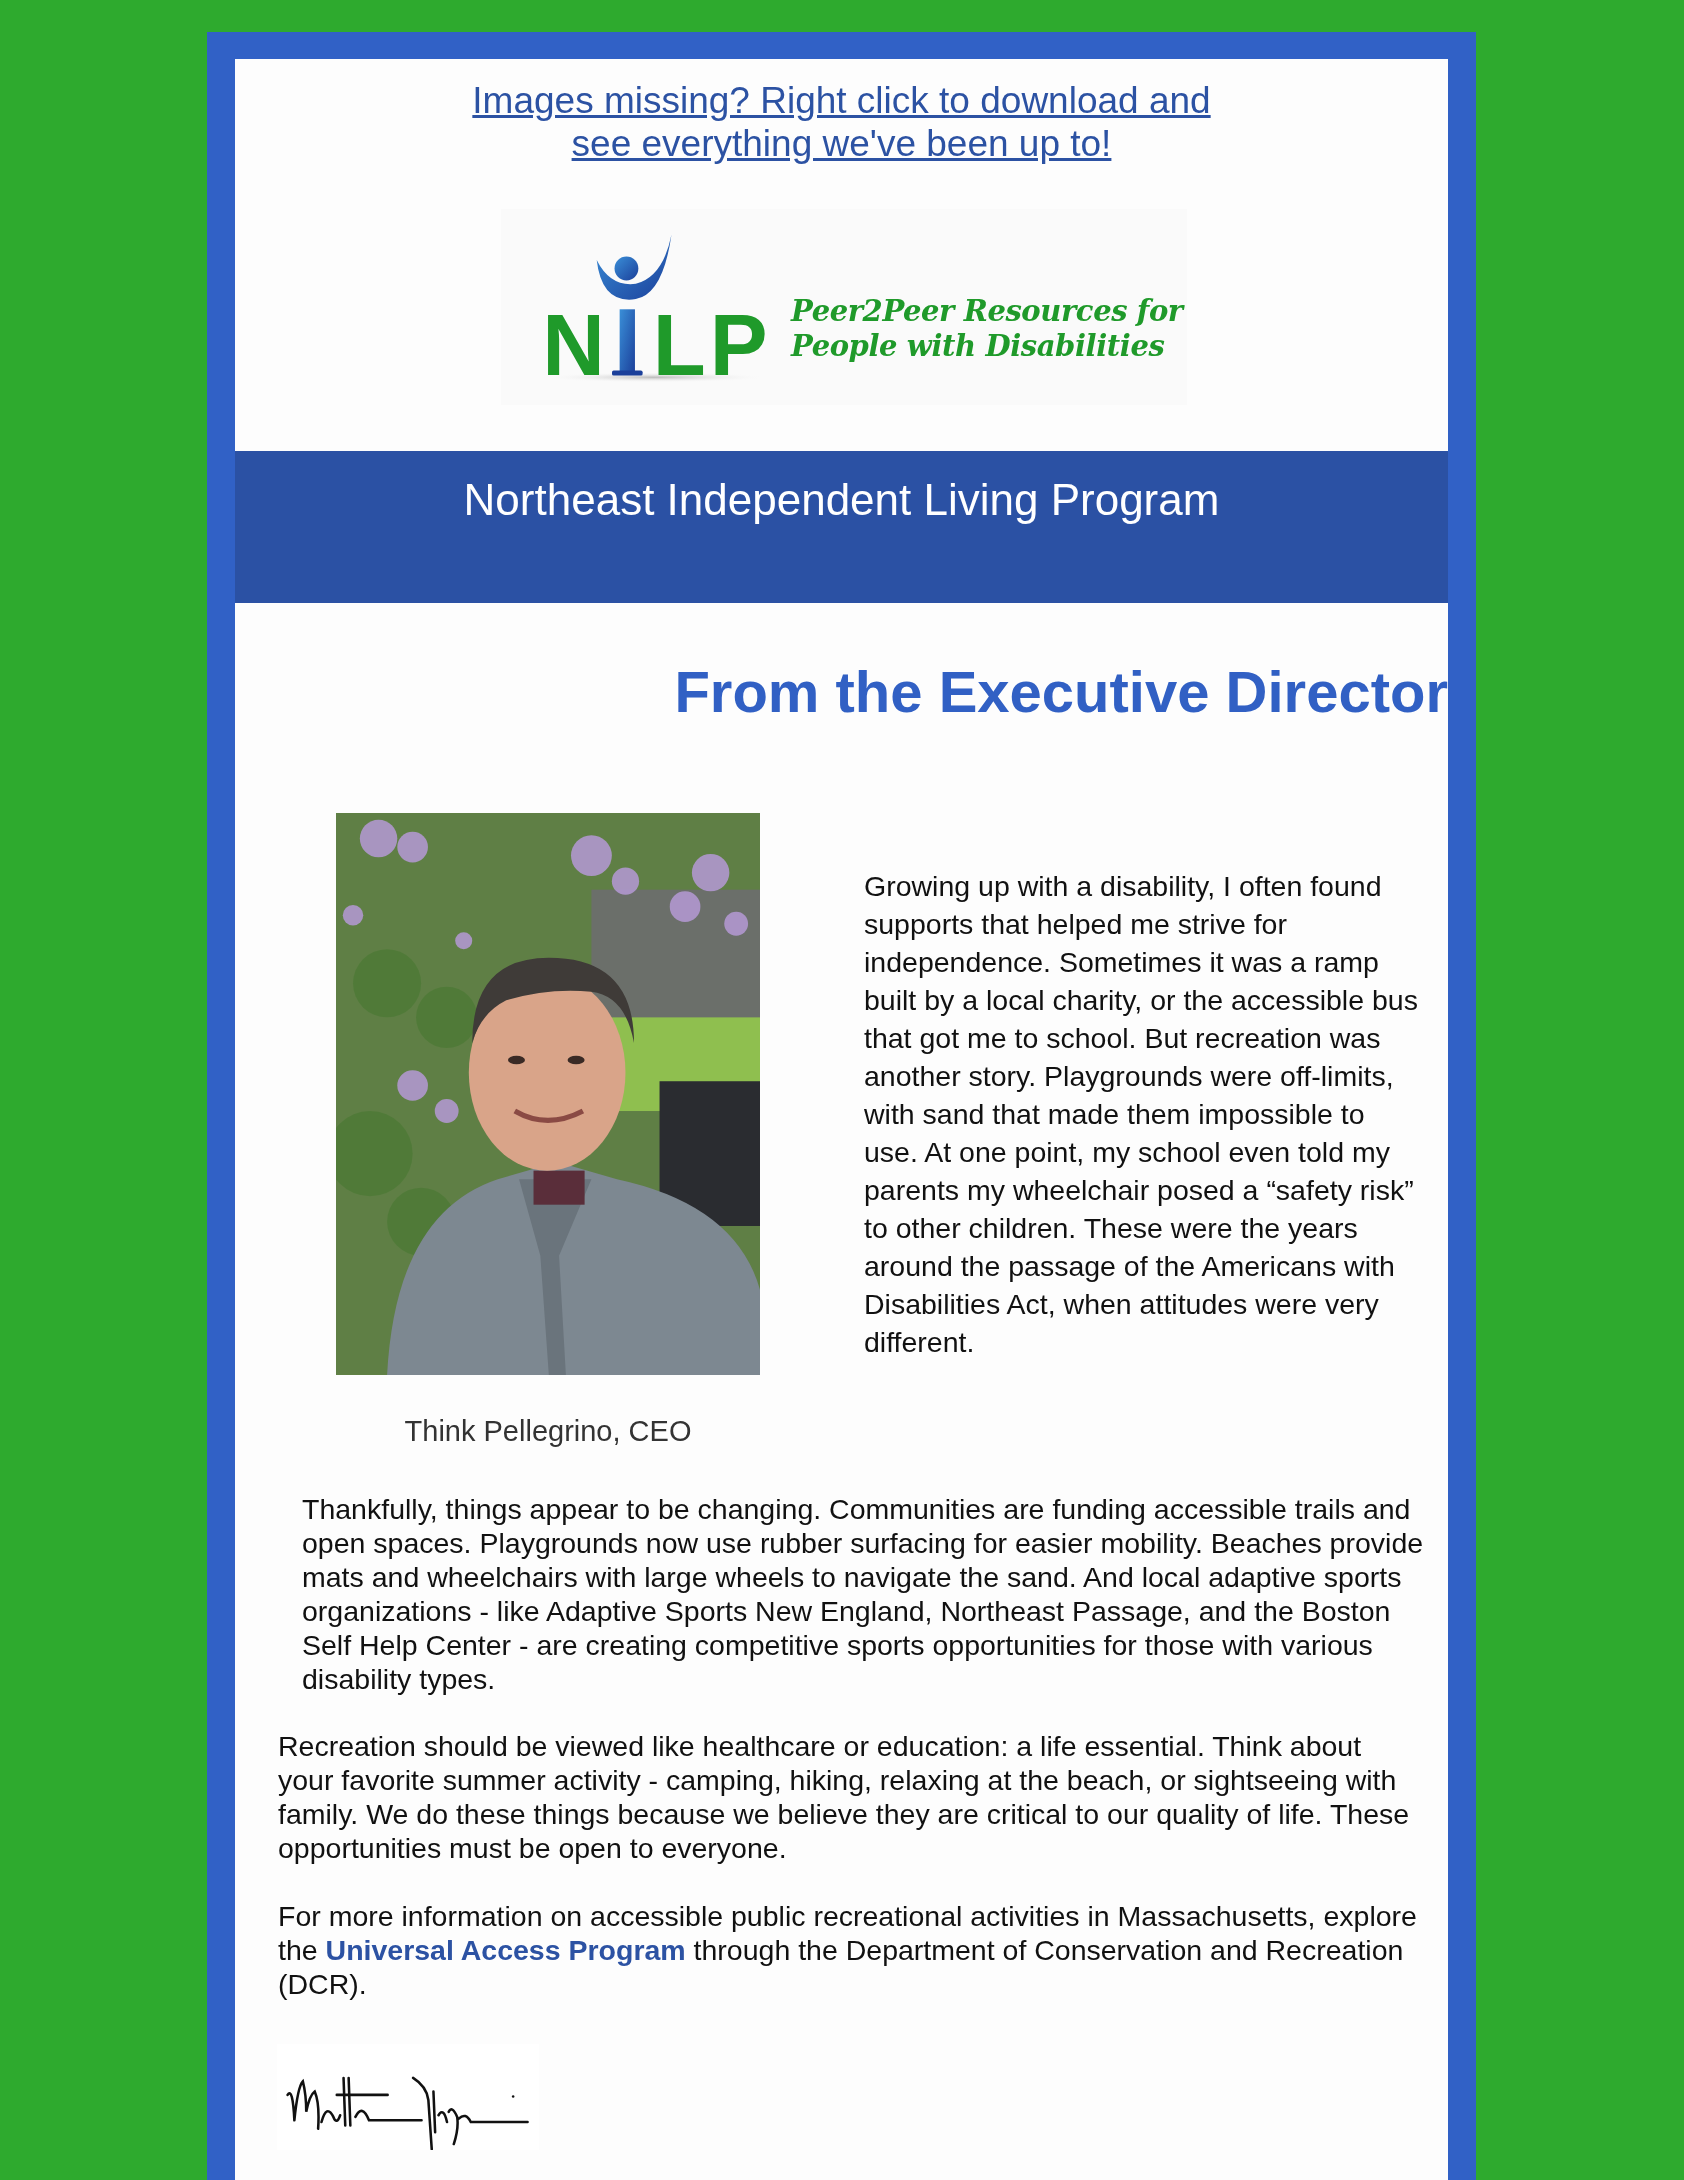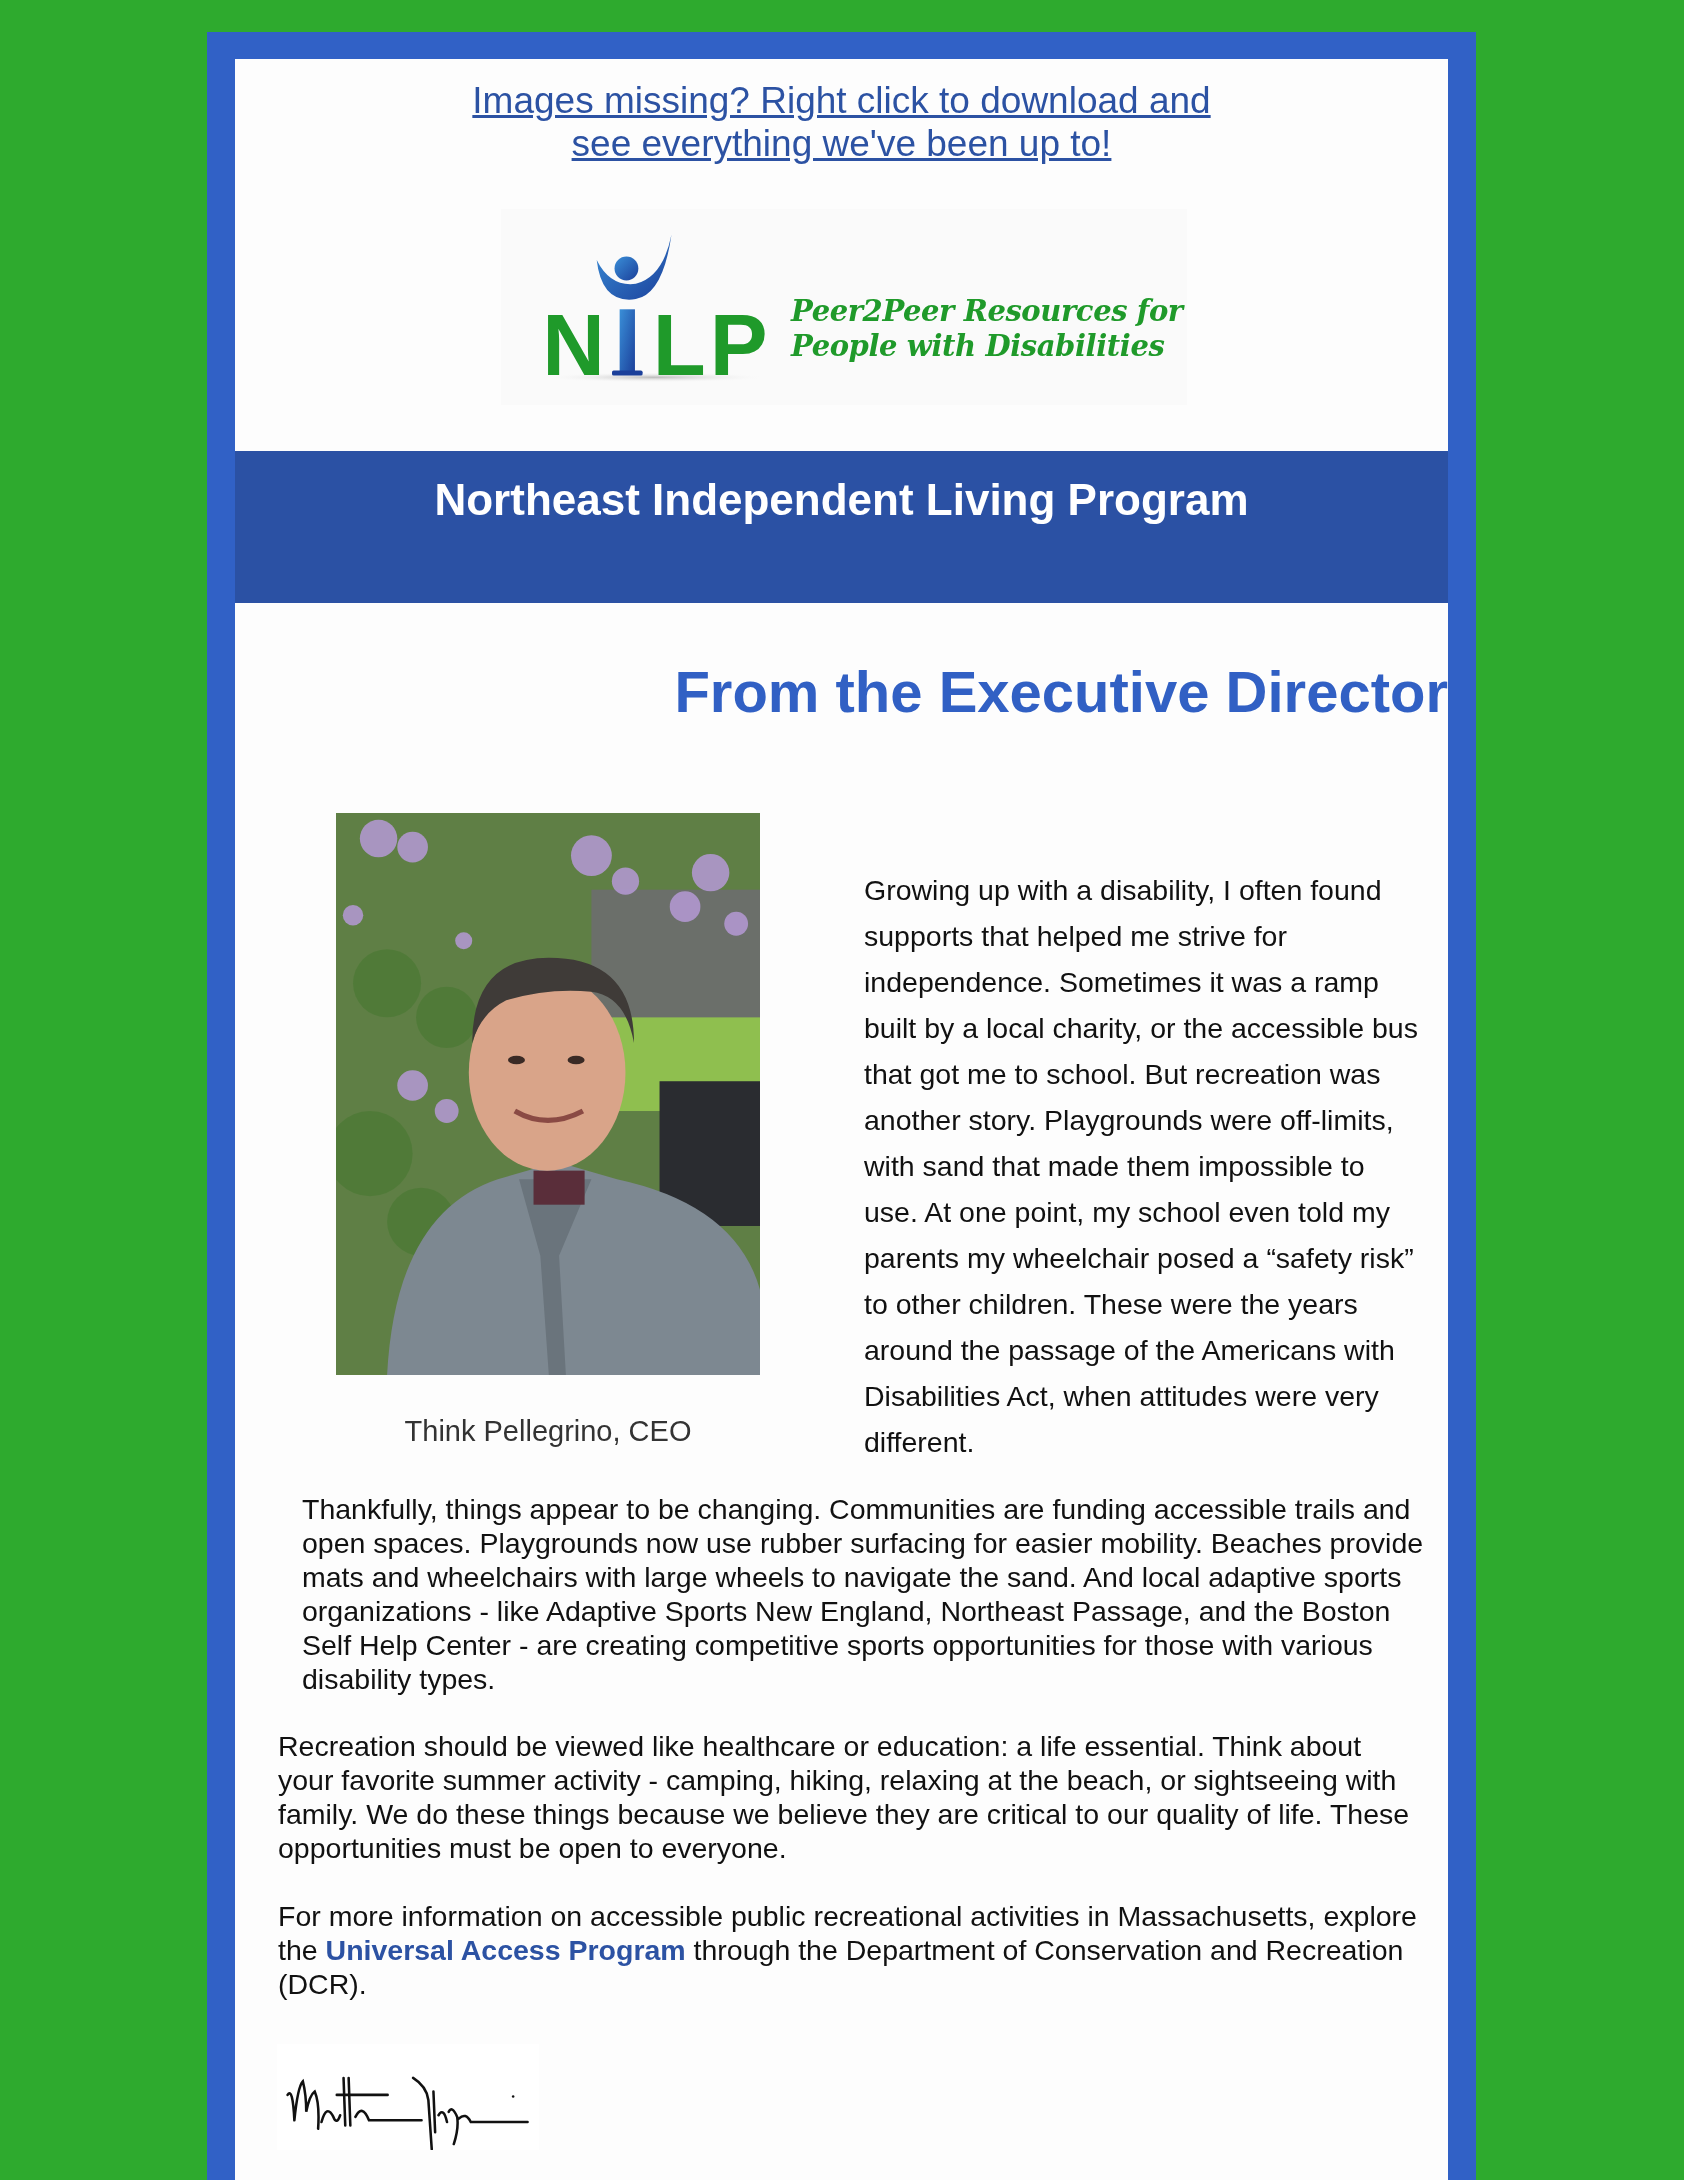--- a/index.html
+++ b/index.html
@@ -57,21 +57,21 @@
     left: 235px; top: 451px;
     width: 1213px; height: 152px;
     background: #2b51a4;
     color: #ffffff;
     text-align: center;
   }
   .banner-title {
     display: block;
     margin-top: 22px;
     font-size: 44px;
-    font-weight: bold;
+    font-weight: normal;
     line-height: 53px;
   }
   .banner-sub {
     display: block;
     font-size: 44px;
     line-height: 53px;
   }
   .section-heading {
     position: absolute;
     left: 235px; top: 656px;
@@ -90,21 +90,21 @@
     overflow: hidden;
     background: linear-gradient(160deg, #6e8f4d 0%, #8aa564 30%, #4d6a37 55%, #9fbf5a 80%, #6e8749 100%);
   }
   .photo svg { display: block; }
   .intro-text {
     position: absolute;
     left: 864px; top: 867px;
     width: 562px;
     color: #111111;
     font-size: 28.5px;
-    line-height: 46px;
+    line-height: 38px;
     margin: 0;
   }
   .caption {
     position: absolute;
     left: 336px; top: 1414px;
     width: 424px;
     text-align: center;
     color: #333333;
     font-size: 29px;
     line-height: 34px;

